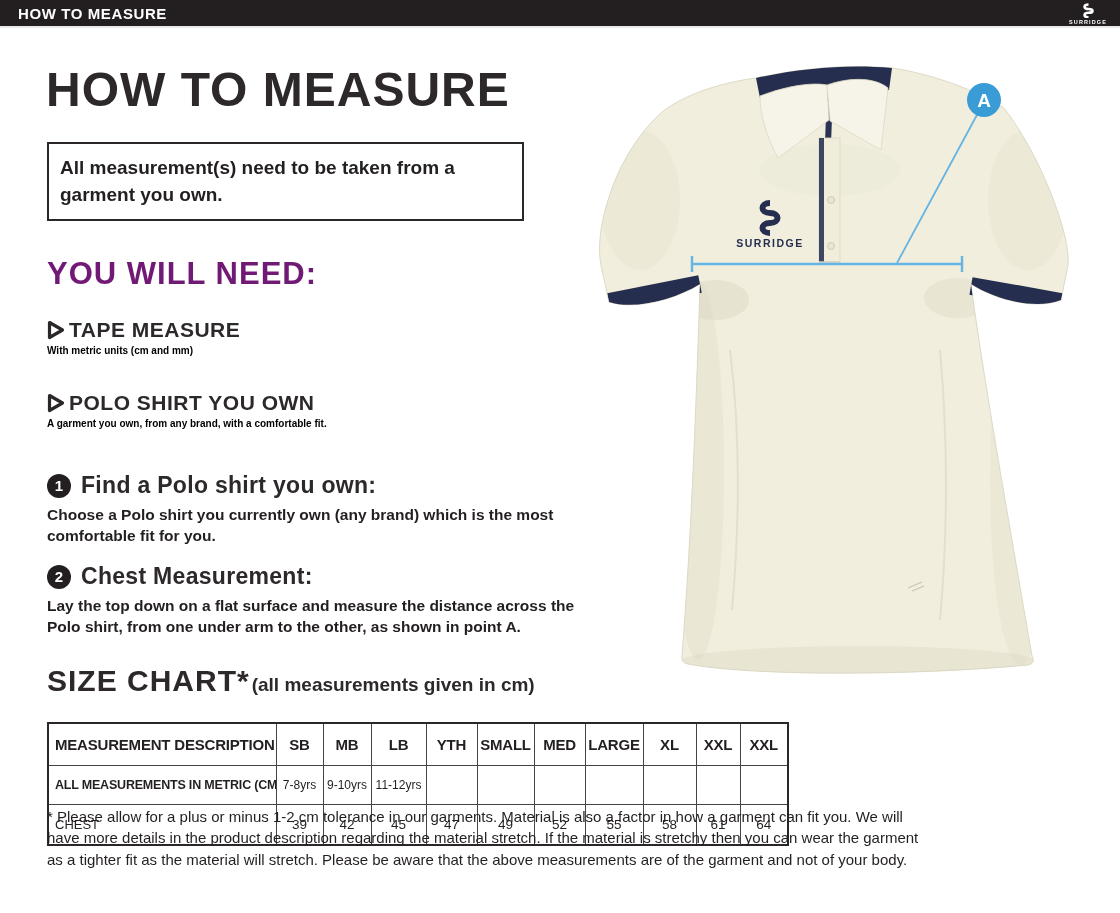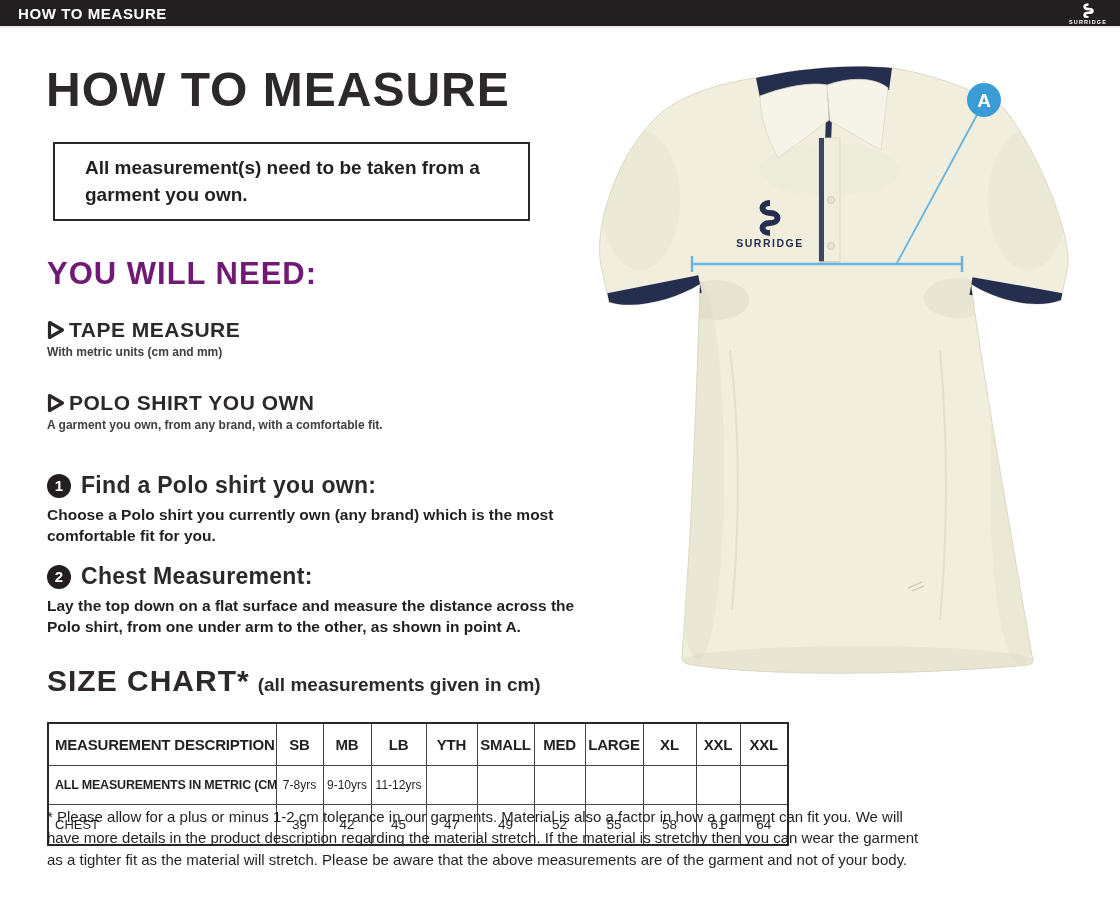--- a/index.html
+++ b/index.html
@@ -11,39 +11,39 @@
   .topbar { position:absolute; left:0; top:0; width:1120px; height:28px;
             background:#231f20; display:flex; align-items:center; border-bottom:2px solid #e9e9e9; }
   .topbar-title { margin-left:18px; color:#ffffff; font-weight:700; font-size:15px; letter-spacing:0.6px; }
   .topbar-logo { position:absolute; right:8px; top:0; width:48px; height:28px;
                  display:flex; flex-direction:column; align-items:center; justify-content:center; }
   .topbar-brand { color:#ffffff; font-size:5.5px; font-weight:700; letter-spacing:1.1px; margin-top:1px; }
 
   
   .h1 { position:absolute; left:46px; top:62px; margin:0; font-size:48px; font-weight:700;
         letter-spacing:1px; color:#2d292a; }
-  .note-box { position:absolute; left:53px; top:142px; width:477px; border:2px solid #2b2728;
-              padding:11px 30px; }
+  .note-box { position:absolute; left:47px; top:142px; width:477px; border:2px solid #2b2728;
+              padding:11px 11px; }
   .note-box p { margin:0; font-size:19px; font-weight:700; line-height:1.4; color:#231f20; }
   .h2 { position:absolute; left:47px; top:256px; margin:0; font-size:31px; font-weight:700;
         letter-spacing:1px; color:#701a75; }
 
   .bullet { position:absolute; left:47px; }
   .bullet-head { display:flex; align-items:center; gap:4px; }
   .bullet-title { font-size:21px; font-weight:700; letter-spacing:0.5px; color:#2d292a; }
-  .bullet-desc { font-size:12px; font-weight:700; margin-top:3px; color:#404040; }
+  .bullet-desc { font-size:10px; font-weight:700; margin-top:3px; color:#000000; }
 
   .step { position:absolute; left:47px; }
   .step-head { display:flex; align-items:center; gap:10px; }
   .step-badge { width:24px; height:24px; border-radius:50%; background:#231f20; color:#ffffff;
                 font-size:15px; font-weight:700; display:flex; align-items:center; justify-content:center; }
   .step-title { font-size:23px; font-weight:700; letter-spacing:0.3px; color:#2d292a; }
   .step-desc { font-size:15.5px; font-weight:700; margin-top:6px; width:548px; line-height:1.35; color:#231f20; }
 
-  .sc-head { position:absolute; left:47px; top:664px; display:flex; align-items:baseline; gap:8px; }
+  .sc-head { position:absolute; left:47px; top:664px; display:flex; align-items:baseline; gap:2px; }
   .sc-title { font-size:30px; font-weight:700; letter-spacing:1px; color:#2d292a; }
   .sc-sub { font-size:19px; font-weight:700; color:#2d292a; }
 
   table.size-table { position:absolute; left:47px; top:722px; width:740px;
                      border-collapse:collapse; table-layout:fixed; border:2px solid #2b2728; }
   .size-table th, .size-table td { border:1px solid #444444; text-align:center; padding:12px 2px;
                                    overflow:hidden; white-space:nowrap; }
   .size-table thead th { height:27px; font-size:15px; font-weight:700; letter-spacing:-0.2px; }
   .size-table thead th.desc-col, .size-table td.desc-col { text-align:left; padding-left:6px; }
   .size-table tr.metric-row td { height:20px; font-size:12px; }

